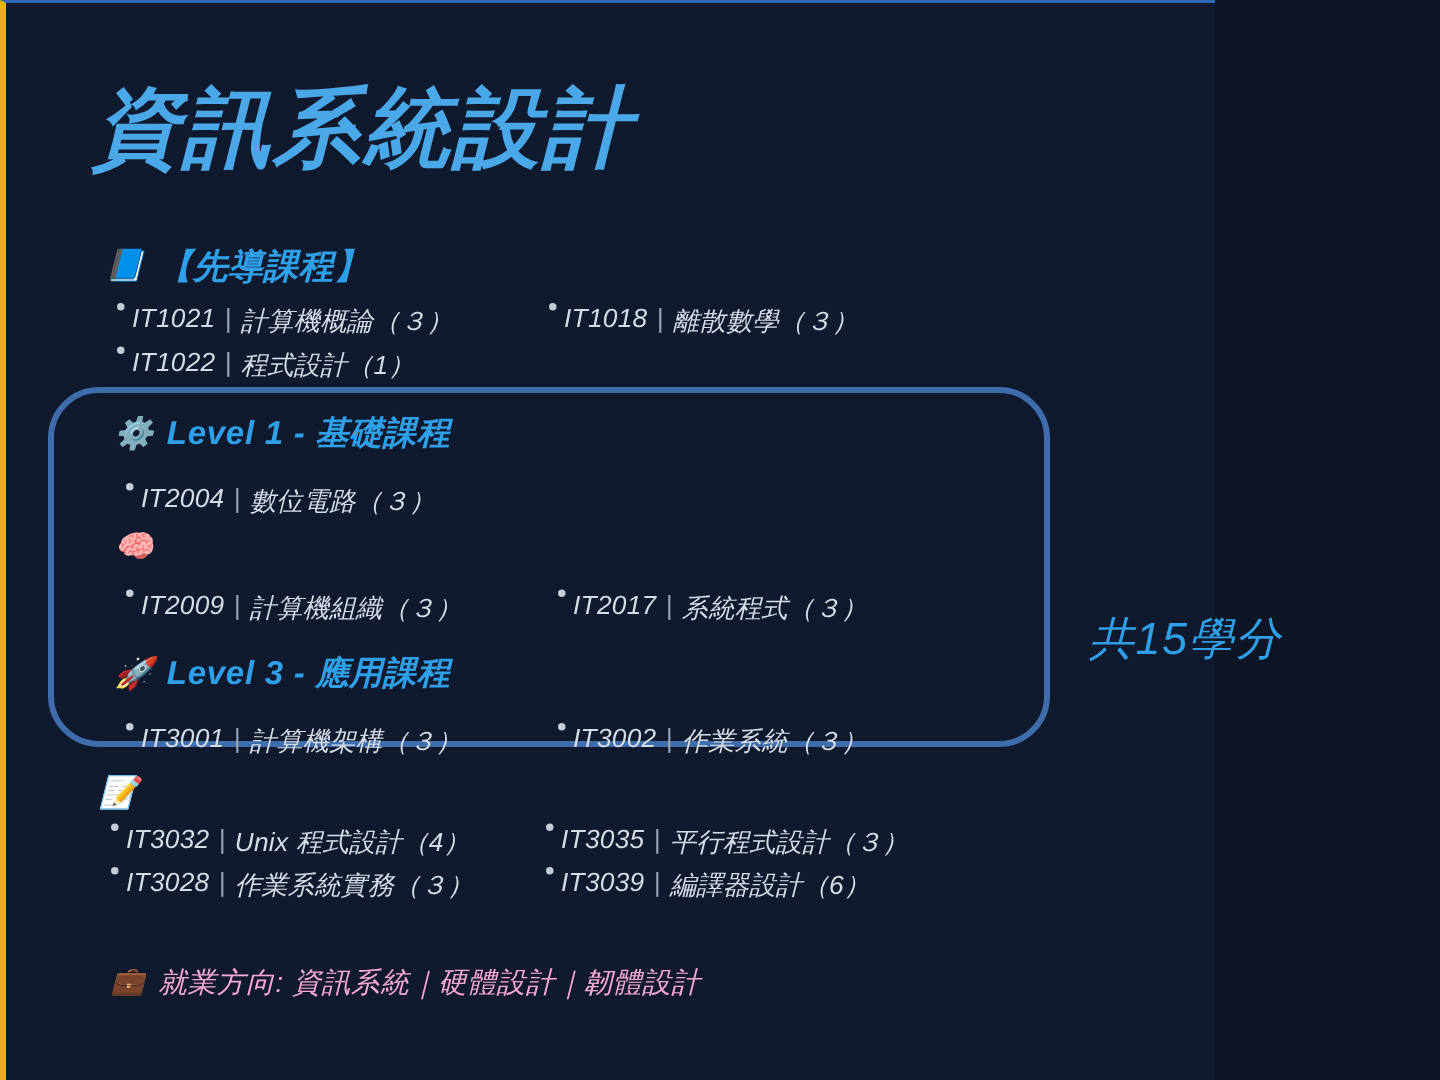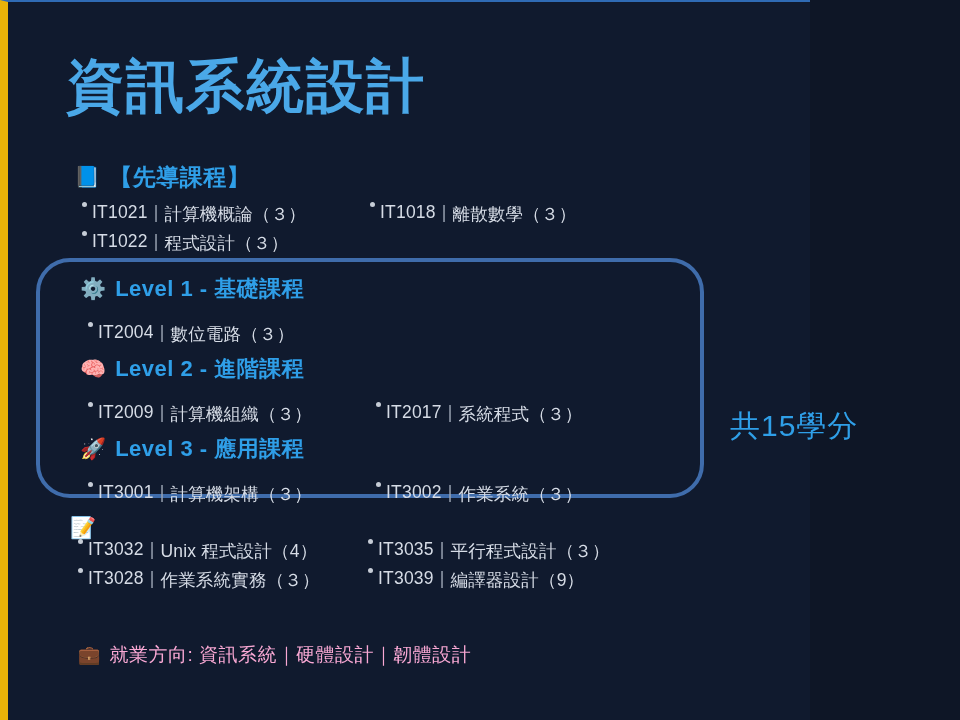--- a/index.html
+++ b/index.html
@@ -5,22 +5,23 @@
   * { margin:0; padding:0; box-sizing:border-box; }
   html, body {
     width:960px; height:720px; overflow:hidden;
     background:#0e1626;
     font-family:"Liberation Sans","DejaVu Sans",sans-serif;
   }
   #slide {
     position:relative;
     width:810px; height:720px;
     background:#101a2e;
-    border-left:8px solid #eab308;
+    border-left:4px solid #eab308;
     border-top:2px solid #2f6bb5;
+    font-style:italic;
   }
 
   
   #title {
     position:absolute;
     left:58px; top:54px;
     font-size:58px;
     font-weight:700;
     letter-spacing:2px;
     color:#4aa8e8;
@@ -99,21 +100,21 @@
     position:absolute;
     left:722px; top:404px;
     font-size:30px;
     color:#2f9fe8;
     letter-spacing:1px;
     white-space:nowrap;
   }
 
   
   #suggest { position:absolute; left:62px; top:516px; width:640px; }
-  #suggest .courses { margin-top:0; margin-left:8px; }
+  #suggest .courses { margin-top:10px; margin-left:8px; }
   #suggest .citem { font-size:17.5px; }
 
   
   #career {
     position:absolute;
     left:70px; top:640px;
     display:flex;
     align-items:center;
     gap:9px;
     white-space:nowrap;
@@ -150,21 +151,21 @@
           <span>IT1018</span>
           <span class="sep">|</span>
           <span>離散數學（３）</span>
         </div>
       </div>
       <div class="crow">
         <div class="citem col1">
           <span class="bul"></span>
           <span>IT1022</span>
           <span class="sep">|</span>
-          <span>程式設計（３）</span>
+          <span>程式設計（1）</span>
         </div>
       </div>
     </div>
   </div>
 
   <div id="levelbox">
 
     <div class="lvl" id="lvl1">
       <div class="sec-head lvl-head">
         <span class="emoji">⚙️</span>
@@ -178,21 +179,20 @@
             <span class="sep">|</span>
             <span>數位電路（３）</span>
           </div>
         </div>
       </div>
     </div>
 
     <div class="lvl" id="lvl2">
       <div class="sec-head lvl-head">
         <span class="emoji">🧠</span>
-        <span class="htext">Level 2 - 進階課程</span>
       </div>
       <div class="courses">
         <div class="crow">
           <div class="citem col1">
             <span class="bul"></span>
             <span>IT2009</span>
             <span class="sep">|</span>
             <span>計算機組織（３）</span>
           </div>
           <div class="citem col2">
@@ -255,21 +255,21 @@
         <div class="citem col1">
           <span class="bul"></span>
           <span>IT3028</span>
           <span class="sep">|</span>
           <span>作業系統實務（３）</span>
         </div>
         <div class="citem col2w">
           <span class="bul"></span>
           <span>IT3039</span>
           <span class="sep">|</span>
-          <span>編譯器設計（9）</span>
+          <span>編譯器設計（6）</span>
         </div>
       </div>
     </div>
   </div>
 
   <div id="career">
     <span class="emoji">💼</span>
     <span class="ctext">就業方向: 資訊系統｜硬體設計｜韌體設計</span>
   </div>
 

